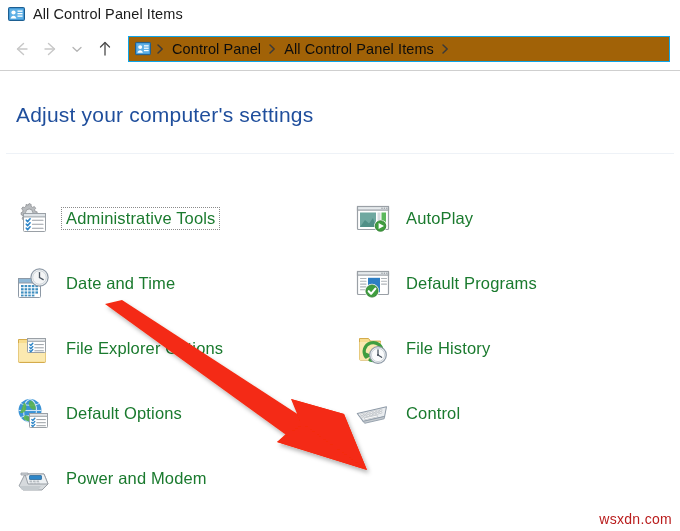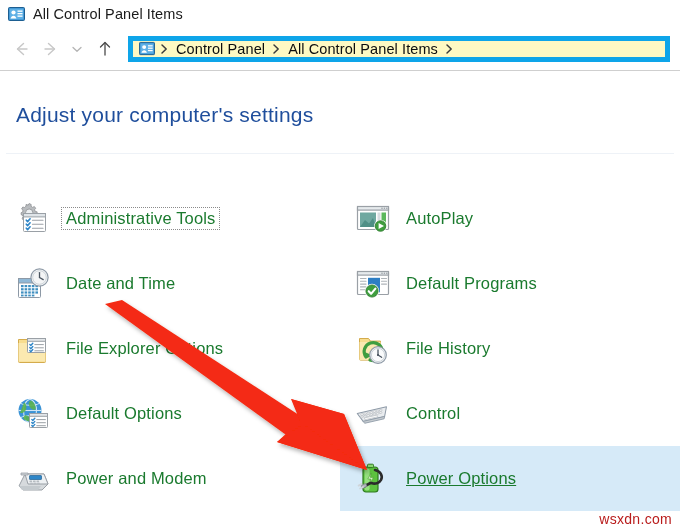--- a/index.html
+++ b/index.html
@@ -31,21 +31,21 @@
     flex: 0 0 auto;
   }
   .navbtn svg { display: block; }
   .nav-back   { margin-left: 6px; }
   .nav-fwd    { }
   .nav-recent { width: 22px; }
   .nav-up     { margin-left: 2px; margin-right: 8px; }
 
   .addressbar {
     flex: 1 1 auto; height: 26px; margin-right: 10px;
-    border: 5px solid #0ea5e9; background: #fef9c3;
+    border: 1px solid #0ea5e9; background: #a16207;
     display: flex; align-items: center; padding: 0 6px; min-width: 0;
   }
   .addressbar .ab-icon { width: 16px; height: 16px; flex: 0 0 auto; margin-right: 2px; }
   .crumb {
     font-size: 14.5px; color: #0d0d0d; white-space: nowrap; padding: 0 4px;
     letter-spacing: .1px;
   }
   .crumb-sep {
     color: #3a3a3a; font-size: 12px; padding: 0 2px; display: flex; align-items: center;
   }
@@ -439,38 +439,20 @@
                 <rect x="21.6" y="17.6" width="2.4" height="1.6" rx=".3"></rect>
                 <rect x="24.8" y="17.6" width="2.4" height="1.6" rx=".3"></rect>
                 <rect x="9" y="20" width="13" height="1.8" rx=".3"></rect>
               </g>
             </g>
           </svg>
         </span>
         <span class="cp-label">Control</span>
       </div>
 
-      <div class="cp-item selected">
-        <span class="ico">
-          <svg width="36" height="36" viewBox="0 0 36 36">
-            <rect x="8" y="6" width="15" height="25" rx="3" fill="#5cc23f" stroke="#2f7a1f" stroke-width="1.2"></rect>
-            <rect x="9.6" y="7.4" width="5" height="22.2" rx="2" fill="#9fe68a" opacity=".85"></rect>
-            <rect x="12.5" y="3.2" width="6" height="3.4" rx="1" fill="#89d86e" stroke="#2f7a1f" stroke-width="1"></rect>
-            <path d="M12.8 18 l3.4-6 -.9 4.4 h3.1 l-3.4 6 .9-4.4 z" fill="#d9f5cc" stroke="#4f9a36" stroke-width=".6"></path>
-            <path d="M20 9 c6 1.5 8 6 6 10 -1.6 3.2-6 4.5-9.5 3" fill="none" stroke="#2b2b2b" stroke-width="2.6" stroke-linecap="round"></path>
-            <path d="M15.5 22 l-6.5 3.5" stroke="#2b2b2b" stroke-width="2.6" stroke-linecap="round"></path>
-            <path d="M10.6 22.4 L6 24.8 l1.4 2.8 4.6-2.4 z" fill="#b0b6bb" stroke="#7e858b" stroke-width=".8" stroke-linejoin="round"></path>
-            <g stroke="#cfd5da" stroke-width="1.8" stroke-linecap="round">
-              <path d="M6.5 23.1 L3.6 24.6"></path>
-                <path d="M8 26 L5.1 27.5"></path>
-            </g>
-          </svg>
-        </span>
-        <span class="cp-label">Power Options</span>
-      </div>
 
     </div>
   </div>
 
   <svg class="arrow-layer" viewBox="0 0 680 531" width="680" height="531">
     <defs>
       <filter id="arrowShadow" x="-20%" y="-20%" width="150%" height="150%">
         <feDropShadow dx="2" dy="3" stdDeviation="2.2" flood-color="#000000" flood-opacity="0.30"></feDropShadow>
       </filter>
     </defs>

